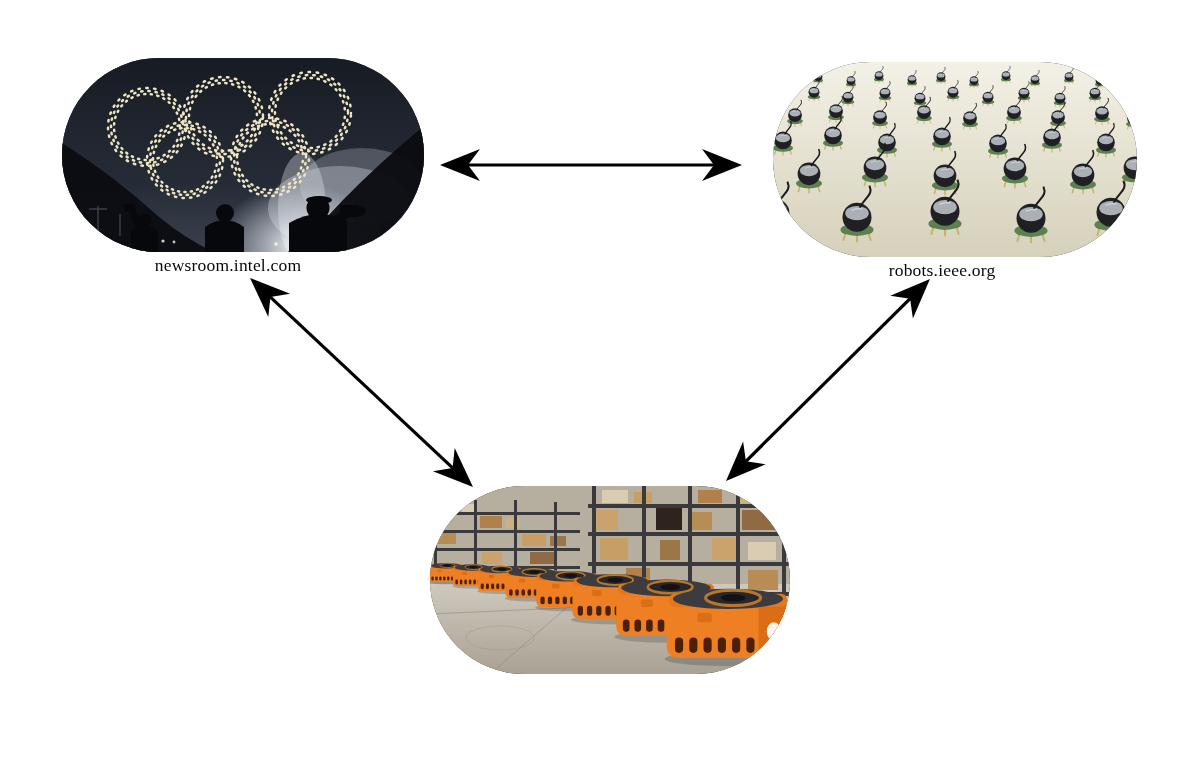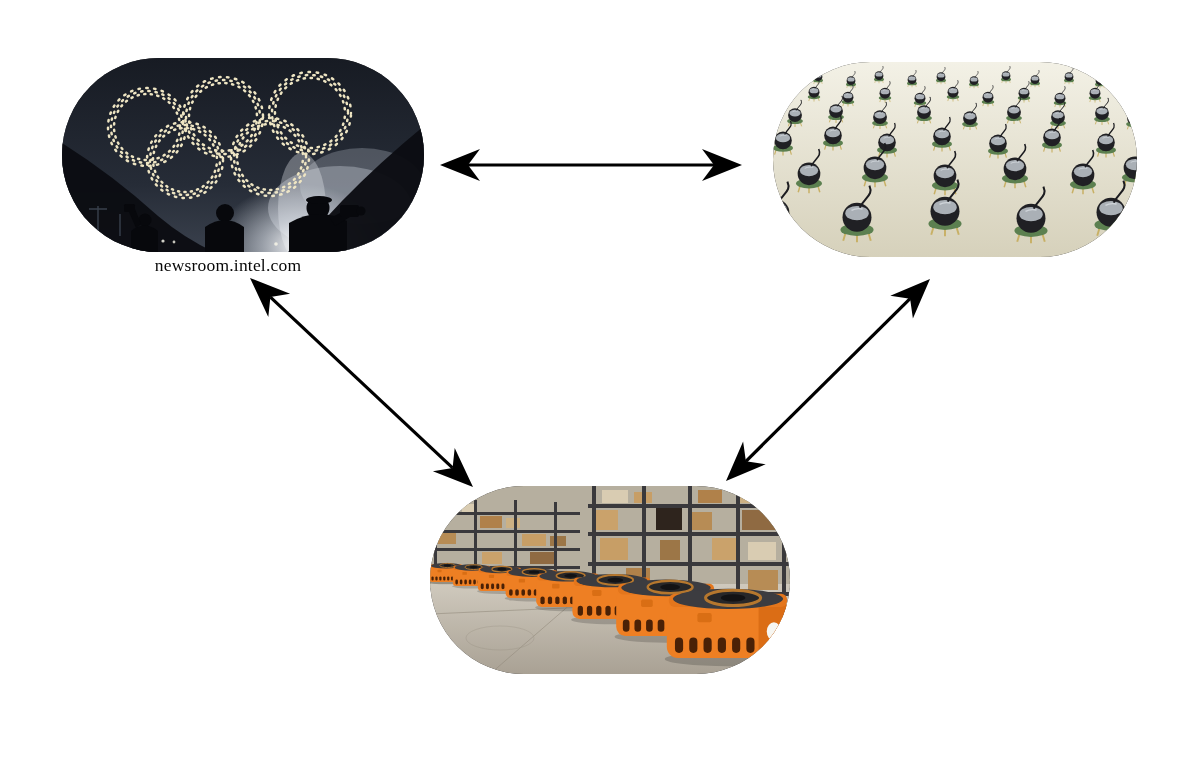--- a/index.html
+++ b/index.html
@@ -186,20 +186,21 @@
             <use href="#kbot" transform="translate(310,129) scale(1.08)"></use>
             <use href="#kbot" transform="translate(362,122) scale(1.08)"></use>
           <use href="#kbot" transform="translate(2,172) scale(1.38)"></use>
             <use href="#kbot" transform="translate(84,176) scale(1.38)"></use>
             <use href="#kbot" transform="translate(172,170) scale(1.38)"></use>
             <use href="#kbot" transform="translate(258,177) scale(1.38)"></use>
             <use href="#kbot" transform="translate(338,171) scale(1.38)"></use>
         </g>
       </svg>
     </div>
+    <div class="caption">robots.ieee.org</div>
   </section>
 
   <section class="node" id="node-spectrum">
     <div class="pill">
       <svg viewBox="0 0 360 188" preserveAspectRatio="none">
         <defs>
           <linearGradient id="floorG" x1="0" y1="0" x2="0" y2="1">
             <stop offset="0" stop-color="#cfc9bd"></stop>
             <stop offset="1" stop-color="#a9a194"></stop>
           </linearGradient>

